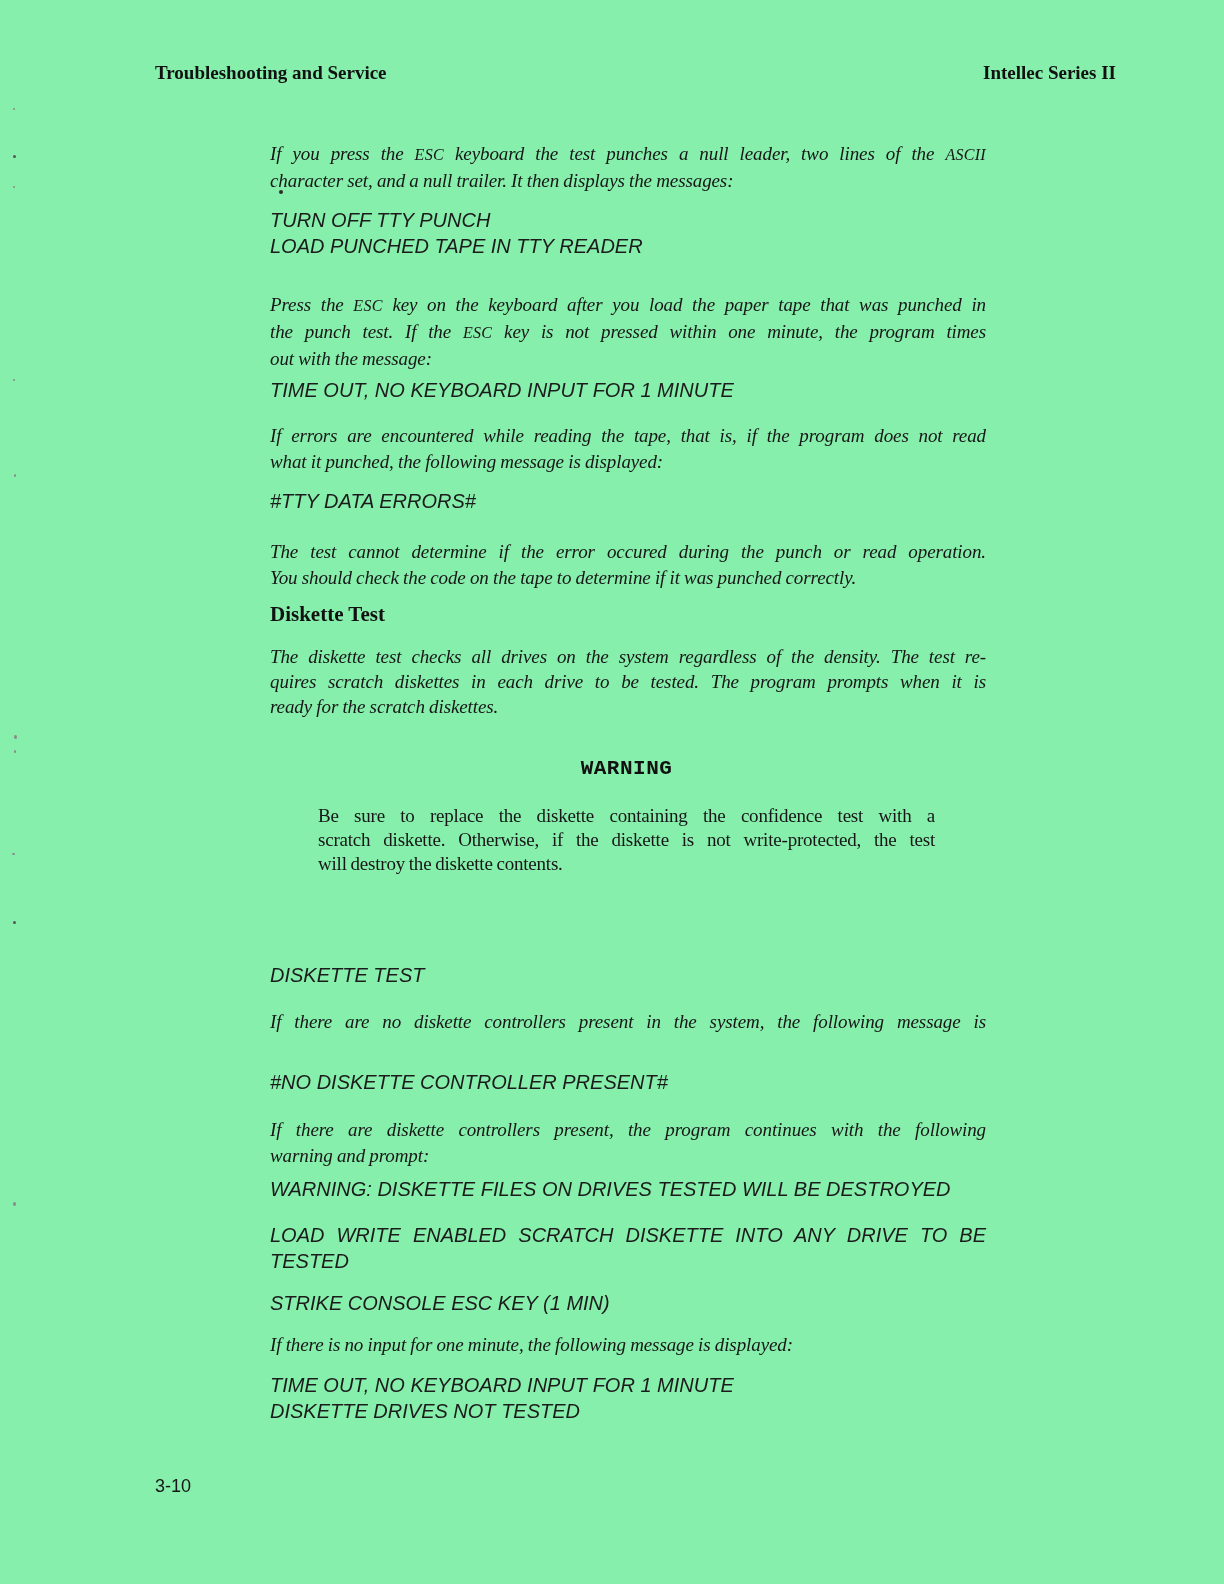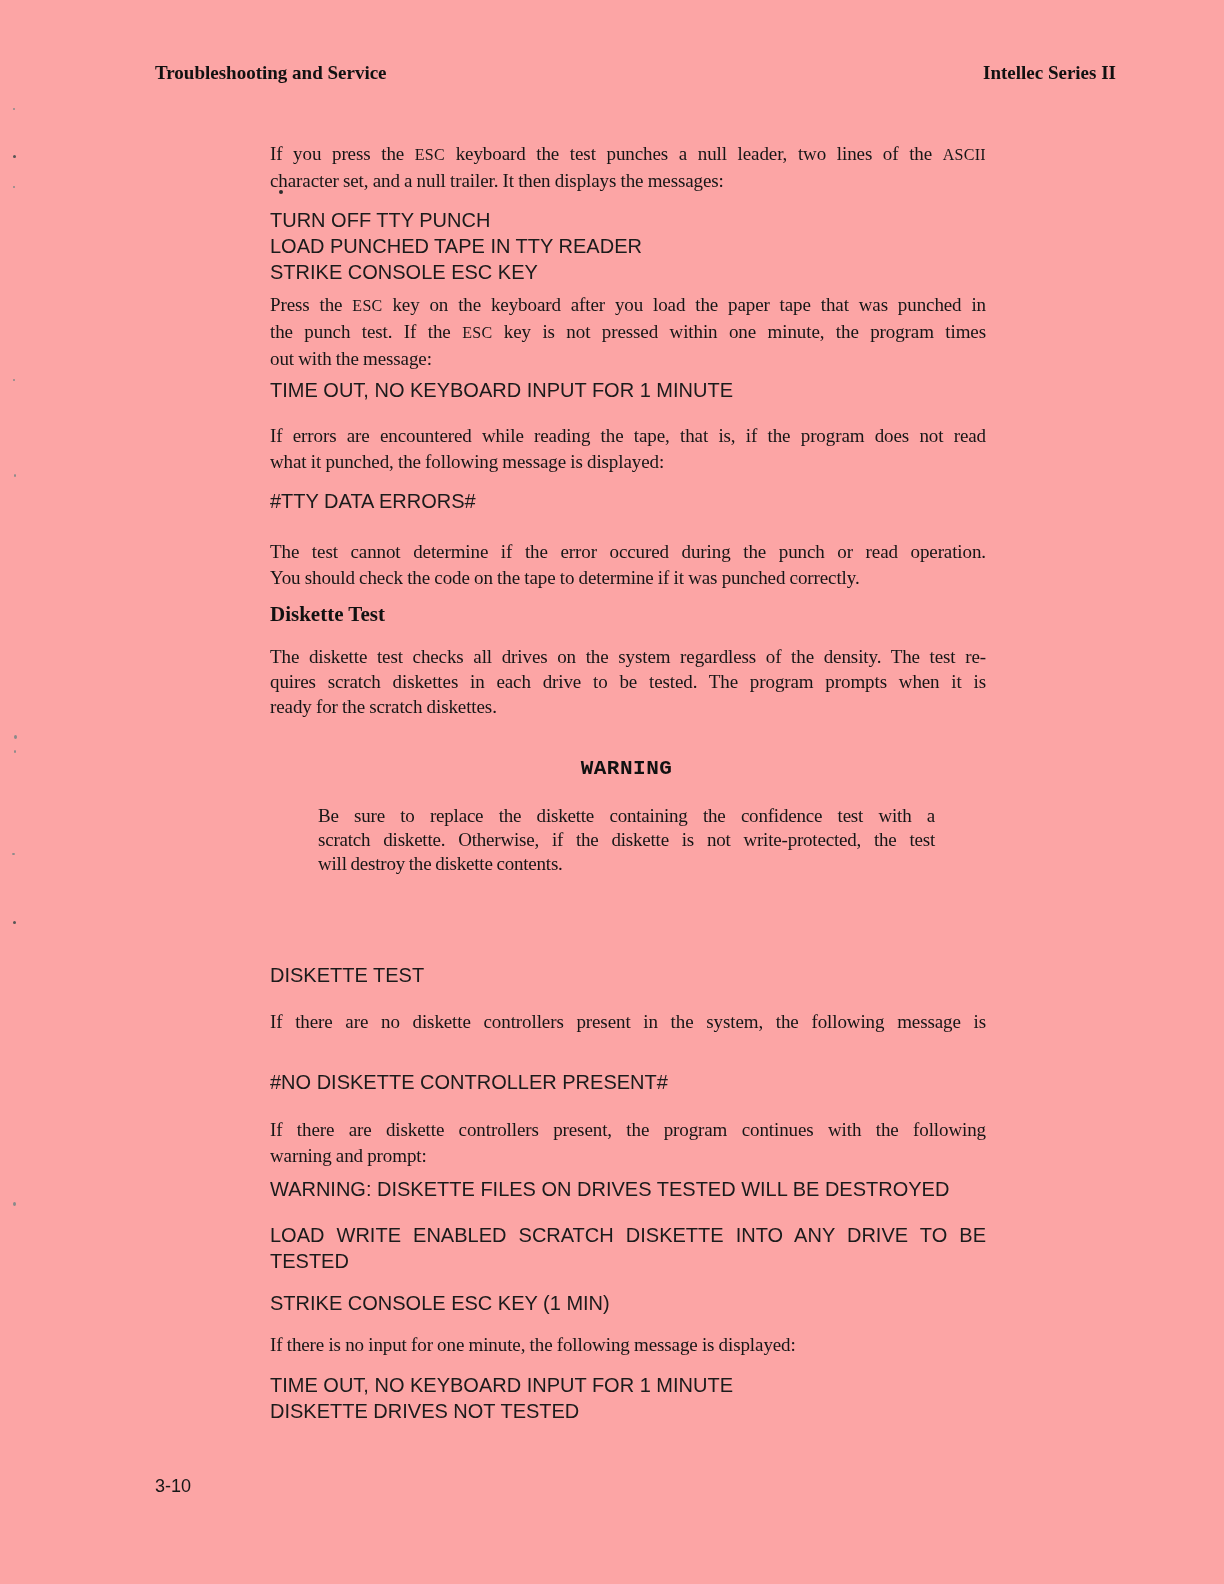--- a/index.html
+++ b/index.html
@@ -1,24 +1,24 @@
 <!DOCTYPE html>
 <html><head>
 <meta charset="utf-8">
 <style>
   html,body { margin:0; padding:0; background:#e8e8e8; }
   .page {
     position:relative;
     width:1224px; height:1584px;
     margin:0 auto;
-    background:#fca5a5;
+    background:#86efac;
     overflow:hidden;
     color:#1a1a1a;
   }
-  .blk { position:absolute; left:270px; width:716px; }
+  .blk { position:absolute; left:270px; width:716px;font-style:italic; }
   .serif {
     font-family:"Liberation Serif", serif;
     font-size:19px; line-height:26px;
     color:#161616;
     letter-spacing:-0.1px; word-spacing:-0.4px;
   }
   .sans {
     font-family:"Liberation Sans", sans-serif;
     font-size:20px; line-height:26px;
     color:#1b1b1b;
@@ -69,21 +69,20 @@
   <div class="blk serif" style="top:141px">
     <div class="jl"><span>If you press the </span><span class="sc">ESC</span><span> keyboard the test punches a null leader, two lines of the </span><span class="sc">ASCII</span></div>
     <div>character set, and a null trailer. It then displays the messages:</div>
   </div>
 
   <div class="ink-dot" style="left:279px; top:190px; width:4px; height:4px"></div>
 
   <div class="blk sans" style="top:207px">
     <div>TURN OFF TTY PUNCH</div>
     <div>LOAD PUNCHED TAPE IN TTY READER</div>
-    <div>STRIKE CONSOLE ESC KEY</div>
   </div>
 
   <div class="blk serif" style="top:292px">
     <div class="jl"><span>Press the </span><span class="sc">ESC</span><span> key on the keyboard after you load the paper tape that was punched in</span></div>
     <div class="jl"><span>the punch test. If the </span><span class="sc">ESC</span><span> key is not pressed within one minute, the program times</span></div>
     <div>out with the message:</div>
   </div>
 
   <div class="blk sans" style="top:377px">
     <div>TIME OUT, NO KEYBOARD INPUT FOR 1 MINUTE</div>

